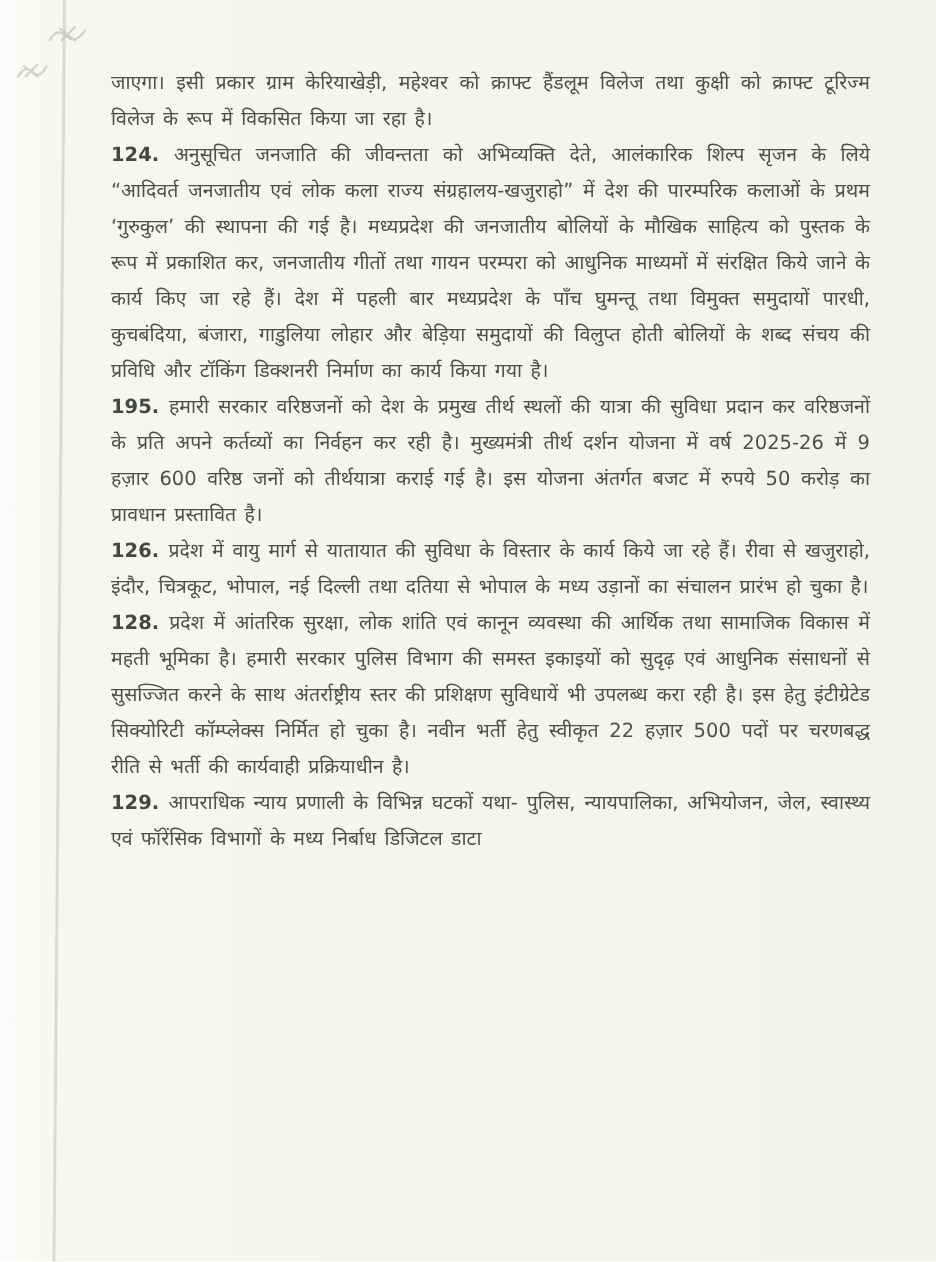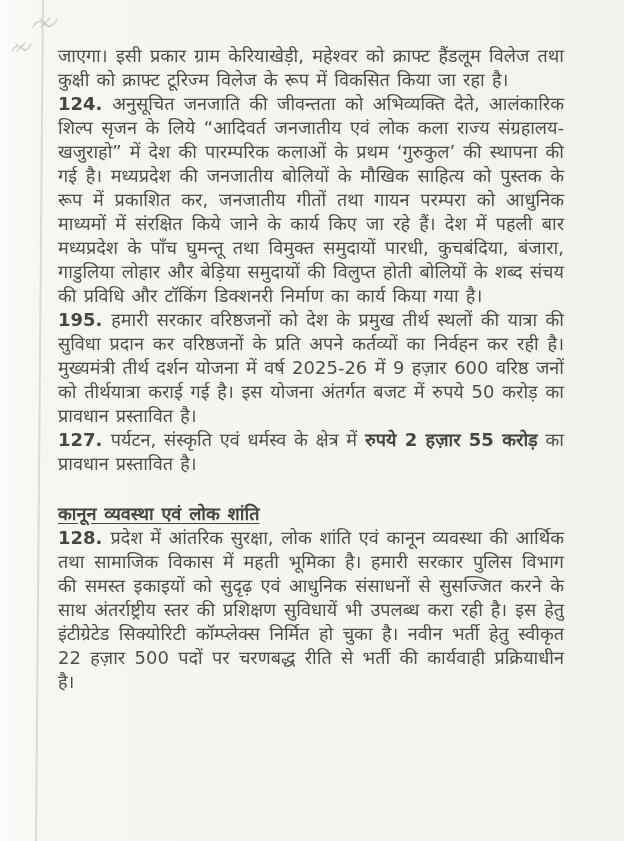--- a/index.html
+++ b/index.html
@@ -17,25 +17,25 @@
     background: linear-gradient(90deg, #fbfbf9 0%, #f7f6f2 7%, #f5f4ef 60%, #f3f2ed 100%);
   }
   .artifact-layer {
     position: absolute;
     left: 0; top: 0;
     width: 624px; height: 841px;
     pointer-events: none;
   }
   .doc {
     position: absolute;
-    left: 58px;
+    left: 74px;
     top: 44px;
     width: 506px;
     color: #4a5147;
-    font-size: 18px;
+    font-size: 13px;
     line-height: 24px;
     text-align: justify;
     word-spacing: 1.5px;
   }
   .para {
     margin: 0;
     padding: 0;
   }
   .para .num {
     font-weight: bold;
@@ -63,18 +63,18 @@
   <svg class="artifact-layer" width="624" height="841" viewBox="0 0 624 841" xmlns="http://www.w3.org/2000/svg">
     <line x1="43" y1="0" x2="36" y2="841" stroke="#dbdbd5" stroke-width="2"></line>
     <path d="M33 27 q5 -9 11 -3 t13 -4 M40 19 l10 8 M50 18 l-9 9" fill="none" stroke="#c7c9c5" stroke-width="1.4" stroke-linecap="round" opacity="0.85"></path>
     <path d="M12 51 q5 -8 10 -3 t9 -4 M16 44 l9 7 M25 43 l-8 8" fill="none" stroke="#c7c9c5" stroke-width="1.4" stroke-linecap="round" opacity="0.8"></path>
   </svg>
 
   <div class="doc">
       <p class="para"><span class="seg">जाएगा। इसी प्रकार ग्राम केरियाखेड़ी, महेश्वर को क्राफ्ट हैंडलूम विलेज तथा कुक्षी को क्राफ्ट टूरिज्म विलेज के रूप में विकसित किया जा रहा है।</span></p>
       <p class="para"><span class="num">124. </span> <span class="seg">अनुसूचित जनजाति की जीवन्तता को अभिव्यक्ति देते, आलंकारिक शिल्प सृजन के लिये “आदिवर्त जनजातीय एवं लोक कला राज्य संग्रहालय-खजुराहो” में देश की पारम्परिक कलाओं के प्रथम ‘गुरुकुल’ की स्थापना की गई है। मध्यप्रदेश की जनजातीय बोलियों के मौखिक साहित्य को पुस्तक के रूप में प्रकाशित कर, जनजातीय गीतों तथा गायन परम्परा को आधुनिक माध्यमों में संरक्षित किये जाने के कार्य किए जा रहे हैं। देश में पहली बार मध्यप्रदेश के पाँच घुमन्तू तथा विमुक्त समुदायों पारधी, कुचबंदिया, बंजारा, गाडुलिया लोहार और बेड़िया समुदायों की विलुप्त होती बोलियों के शब्द संचय की प्रविधि और टॉकिंग डिक्शनरी निर्माण का कार्य किया गया है।</span></p>
       <p class="para"><span class="num">195. </span> <span class="seg">हमारी सरकार वरिष्ठजनों को देश के प्रमुख तीर्थ स्थलों की यात्रा की सुविधा प्रदान कर वरिष्ठजनों के प्रति अपने कर्तव्यों का निर्वहन कर रही है। मुख्यमंत्री तीर्थ दर्शन योजना में वर्ष 2025-26 में 9 हज़ार 600 वरिष्ठ जनों को तीर्थयात्रा कराई गई है। इस योजना अंतर्गत बजट में रुपये 50 करोड़ का प्रावधान प्रस्तावित है।</span></p>
-      <p class="para"><span class="num">127. </span> <span class="seg">पर्यटन, संस्कृति एवं धर्मस्व के क्षेत्र में </span><span class="seg-bold">रुपये 2 हज़ार 55 करोड़</span><span class="seg"> का प्रावधान प्रस्तावित है।</span></p>
-      <div class="section-heading">कानून व्यवस्था एवं लोक शांति</div>
+      <p class="para"><span class="num">126. </span> <span class="seg">प्रदेश में वायु मार्ग से यातायात की सुविधा के विस्तार के कार्य किये जा रहे हैं। रीवा से खजुराहो, इंदौर, चित्रकूट, भोपाल, नई दिल्ली तथा दतिया से भोपाल के मध्य उड़ानों का संचालन प्रारंभ हो चुका है।</span></p>
       <p class="para"><span class="num">128. </span> <span class="seg">प्रदेश में आंतरिक सुरक्षा, लोक शांति एवं कानून व्यवस्था की आर्थिक तथा सामाजिक विकास में महती भूमिका है। हमारी सरकार पुलिस विभाग की समस्त इकाइयों को सुदृढ़ एवं आधुनिक संसाधनों से सुसज्जित करने के साथ अंतर्राष्ट्रीय स्तर की प्रशिक्षण सुविधायें भी उपलब्ध करा रही है। इस हेतु इंटीग्रेटेड सिक्योरिटी कॉम्प्लेक्स निर्मित हो चुका है। नवीन भर्ती हेतु स्वीकृत 22 हज़ार 500 पदों पर चरणबद्ध रीति से भर्ती की कार्यवाही प्रक्रियाधीन है।</span></p>
+      <p class="para"><span class="num">129. </span> <span class="seg">आपराधिक न्याय प्रणाली के विभिन्न घटकों यथा- पुलिस, न्यायपालिका, अभियोजन, जेल, स्वास्थ्य एवं फॉरेंसिक विभागों के मध्य निर्बाध डिजिटल डाटा</span></p>
     </div>
 
 </div>
 
 </body></html>

